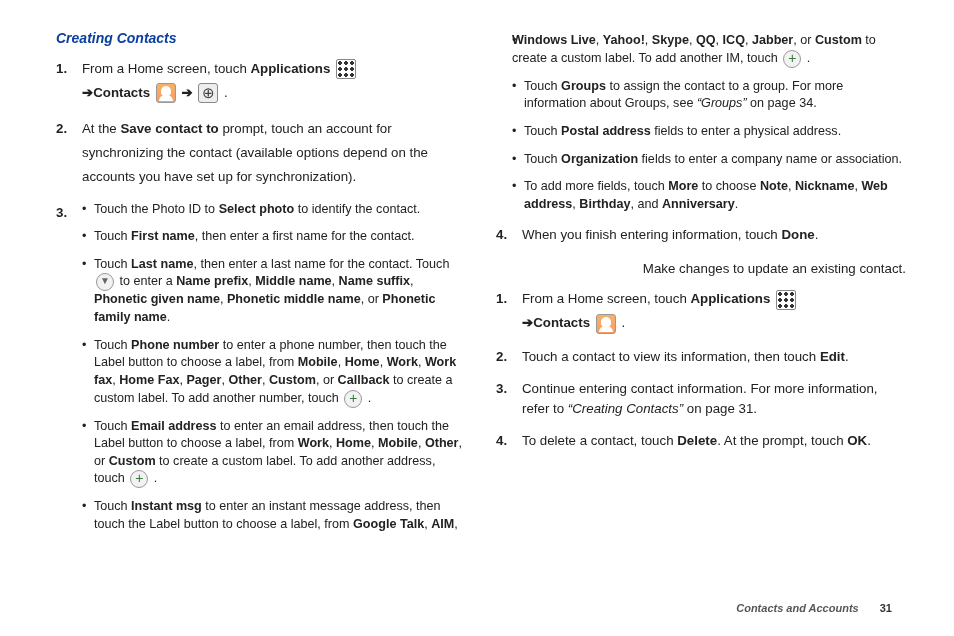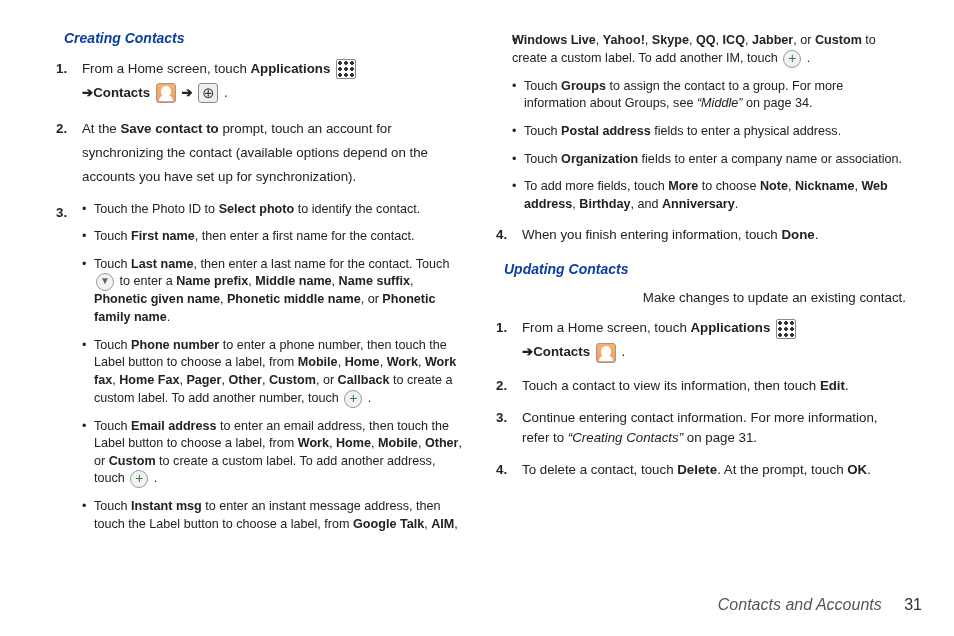--- a/index.html
+++ b/index.html
@@ -20,21 +20,21 @@
   .col {
     flex: 1;
     font-size: 13.3px;
     line-height: 1.5;
   }
   .h-section {
     color: #0a3ea0;
     font-weight: bold;
     font-style: italic;
     font-size: 14px;
-    margin: 0 0 8px 16px;
+    margin: 0 0 8px 8px;
   }
   ol.numbered {
     list-style: none;
     padding: 0;
     margin: 0;
   }
   ol.numbered > li {
     margin: 0 0 12px 0;
     padding-left: 34px;
     position: relative;
@@ -145,24 +145,25 @@
     line-height: 14px;
     text-align: center;
     font-size: 10px;
     color: #666;
     box-sizing: content-box;
   }
   .icon-round-down::before { content: '▼'; }
   .footer {
     position: absolute;
     bottom: 22px;
-    right: 32px;
-    font-size: 16px;
+    right: 62px;
+    font-size: 11px;
     color: #555;
     font-style: italic;
+    font-weight: bold;
   }
   .footer .pn {
     font-style: normal;
     margin-left: 18px;
     color: #333;
   }
   .intro {
     margin: 0 0 8px 6px;
     text-align: right;
   }
@@ -219,41 +220,40 @@
   </div>
 
   <div class="col" data-name="right-column">
 
     <ul class="bullets" style="padding-left:24px;" data-name="field-bullets-cont">
       <li style="padding-left:0;" data-name="bullet-instant-msg-cont">
         <style>li[data-name="bullet-instant-msg-cont"]::before{content:''}</style>
         <span class="b">Windows Live</span>, <span class="b">Yahoo!</span>, <span class="b">Skype</span>, <span class="b">QQ</span>, <span class="b">ICQ</span>, <span class="b">Jabber</span>, or <span class="b">Custom</span><span> to create a custom label. To add another IM, touch </span><span class="icon icon-round-plus" data-name="add-icon"></span> .
       </li>
       <li data-name="bullet-groups">
-        <span>Touch </span><span class="b">Groups</span><span> to assign the contact to a group. For more information about Groups, see </span><span class="ref-italic">“Middle”</span><span> on page 34.</span>
+        <span>Touch </span><span class="b">Groups</span><span> to assign the contact to a group. For more information about Groups, see </span><span class="ref-italic">“Groups”</span><span> on page 34.</span>
       </li>
       <li data-name="bullet-postal-address">
         <span>Touch </span><span class="b">Postal address</span><span> fields to enter a physical address.</span>
       </li>
       <li data-name="bullet-organization">
         <span>Touch </span><span class="b">Organization</span><span> fields to enter a company name or association.</span>
       </li>
       <li data-name="bullet-more-fields">
         <span>To add more fields, touch </span><span class="b">More</span><span> to choose </span><span class="b">Note</span>, <span class="b">Nickname</span>, <span class="b">Web address</span>, <span class="b">Birthday</span>, and <span class="b">Anniversary</span>.
       </li>
     </ul>
 
     <ol class="numbered" style="margin-top:4px;" data-name="creating-steps-cont">
       <li data-name="step-4">
         <span class="num" data-name="step-number">4.</span>
         <span>When you finish entering information, touch </span><span class="b">Done</span>.
       </li>
     </ol>
 
-    <div class="h-section" style="margin-top:8px;" data-name="heading-updating-contacts">Updating Contacts</div>
     <div class="intro" data-name="updating-intro">Make changes to update an existing contact.</div>
 
     <ol class="numbered" data-name="updating-steps">
       <li data-name="u-step-1">
         <span class="num" data-name="step-number">1.</span>
         <span>From a Home screen, touch </span><span class="b">Applications</span>
         <span class="icon icon-apps" data-name="applications-icon"></span><br>
         <span class="arrow" data-name="arrow-icon">➔</span><span class="b">Contacts</span>
         <span class="icon icon-contacts" data-name="contacts-icon"></span> .
       </li>

